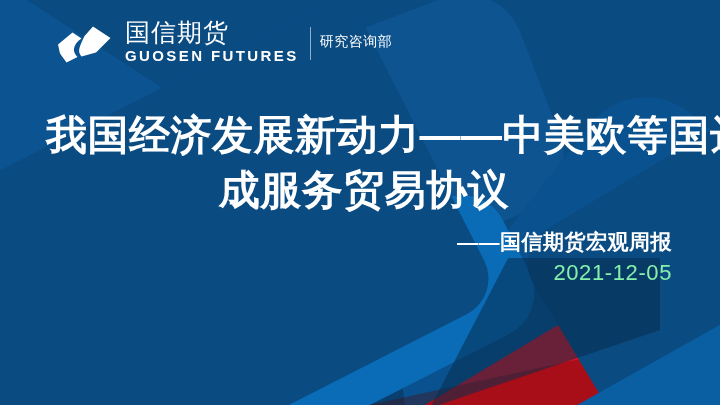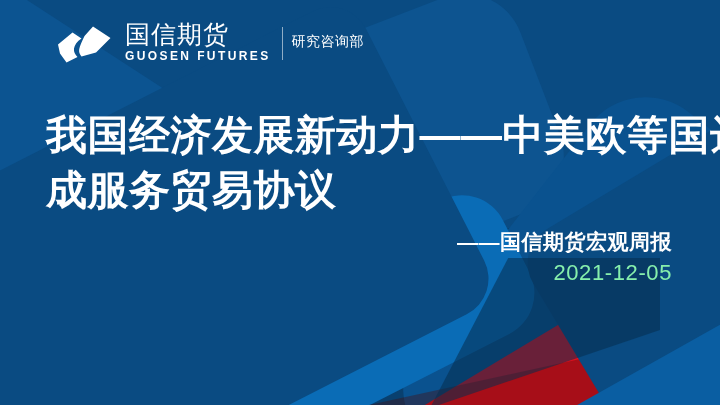--- a/index.html
+++ b/index.html
@@ -165,21 +165,21 @@
   #logo-cn {
     color: #ffffff;
     font-size: 25px;
     font-weight: normal;
     letter-spacing: 1px;
     line-height: 1.02;
     white-space: nowrap;
   }
   #logo-en {
     color: #ffffff;
-    font-size: 12px;
+    font-size: 15px;
     font-weight: bold;
     letter-spacing: 2.4px;
     line-height: 1.35;
     white-space: nowrap;
   }
   #logo-divider {
     width: 1px;
     height: 33px;
     background: rgba(255,255,255,0.55);
     margin: 0 9px 0 11px;
@@ -203,21 +203,21 @@
   }
   .title-line {
     color: #ffffff;
     font-size: 41px;
     font-weight: bold;
     line-height: 1.33;
     letter-spacing: 0.5px;
     white-space: nowrap;
   }
   #title-line-1 { text-align: left; }
-  #title-line-2 { }
+  #title-line-2 { text-align: center; }
 
   
   #subtitle-block {
     position: absolute;
     right: 48px;
     top: 228px;
     text-align: right;
     margin-left: 40px;
   }
   #report-source {

